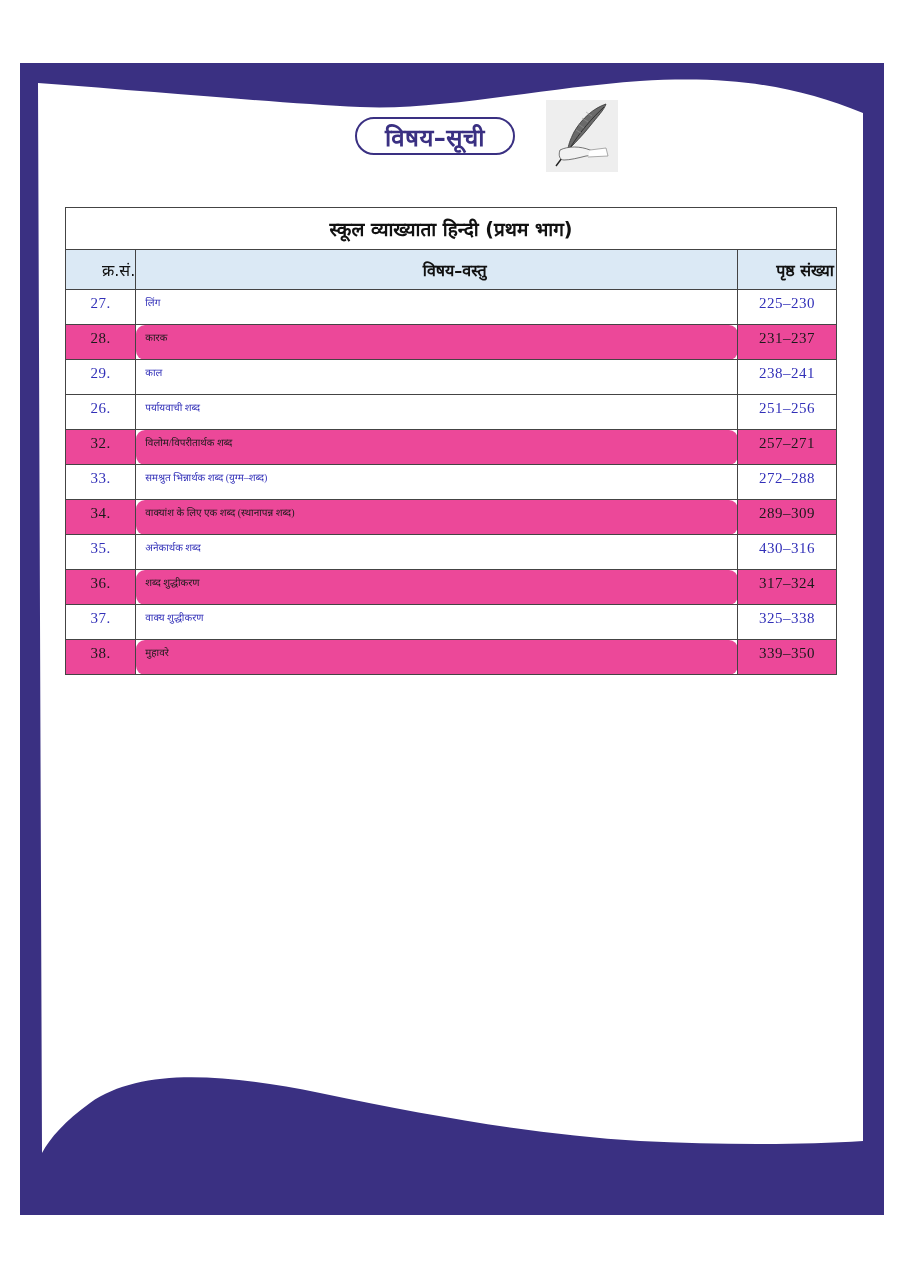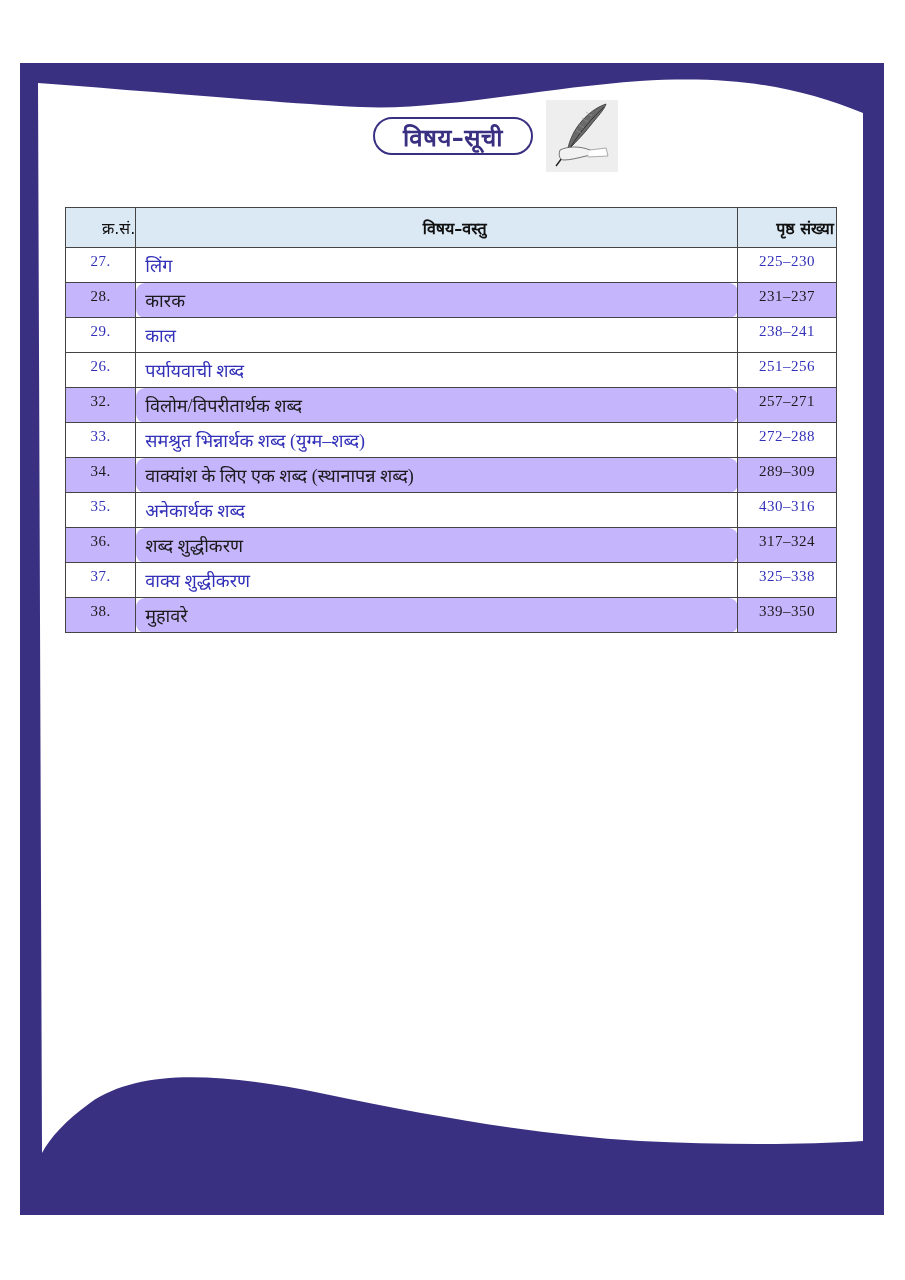--- a/index.html
+++ b/index.html
@@ -31,21 +31,21 @@
     }
     .title-area {
       position: absolute;
       left: 0;
       top: 100px;
       width: 905px;
       height: 75px;
     }
     .title-pill {
       position: absolute;
-      left: 373px;
+      left: 355px;
       top: 17px;
       width: 160px;
       height: 38px;
       border: 2px solid #3a3082;
       border-radius: 20px;
       box-sizing: border-box;
       display: flex;
       align-items: center;
       justify-content: center;
       color: #3a3082;
@@ -98,25 +98,25 @@
       text-align: center;
       padding-left: 36px;
     }
     .header-row th.col-sn {
       font-weight: normal;
     }
     .col-sn { width: 63px; text-align: center; }
     .col-topic { text-align: left; padding-left: 9px !important; }
     .col-page { width: 99px; text-align: center; }
     .row-odd { background: #ffffff; color: #3230b8; }
-    .row-even { background: #c4b5fd; color: #1a1a1a; }
+    .row-even { background: #ec4899; color: #1a1a1a; }
     .row-odd td, .row-even td { vertical-align: top; padding-top: 5px !important; }
     .topic-text {
       font-family: "DejaVu Sans", sans-serif;
-      font-size: 18px;
+      font-size: 10px;
       border-radius: 9px;
     }
     .num-text {
       font-family: "DejaVu Serif", "Liberation Serif", serif;
       font-size: 15px;
       letter-spacing: 0.5px;
     }
   </style>
 </head>
 <body>
@@ -145,20 +145,23 @@
       <path d="M40 12 L46 16 M36 18 L42 22 M32 24 L38 28 M30 30 L35 33" stroke="#999" stroke-width="0.6"></path>
       <path d="M22 50 L10 66" stroke="#222" stroke-width="1.4"></path>
       <path d="M14 50 C22 46, 34 46, 44 50 C48 52, 46 56, 40 56 C32 58, 24 60, 18 60 C14 60, 12 56, 14 50 Z" fill="#f2f2f2" stroke="#555" stroke-width="0.8"></path>
       <path d="M44 50 L60 48 L62 56 L42 57" fill="#ffffff" stroke="#777" stroke-width="0.6"></path>
     </svg>
   </div>
 </div>
 
 <table class="toc-table">
   <thead>
+    <tr class="caption-row">
+      <th colspan="3">स्कूल व्याख्याता हिन्दी (प्रथम भाग)</th>
+    </tr>
     <tr class="header-row">
       <th class="col-sn">क्र.सं.</th>
       <th>विषय–वस्तु</th>
       <th class="col-page">पृष्ठ संख्या</th>
     </tr>
   </thead>
   <tbody>
     <tr class="row-odd">
       <td class="col-sn num-text">27.</td>
       <td class="col-topic topic-text">लिंग</td>

